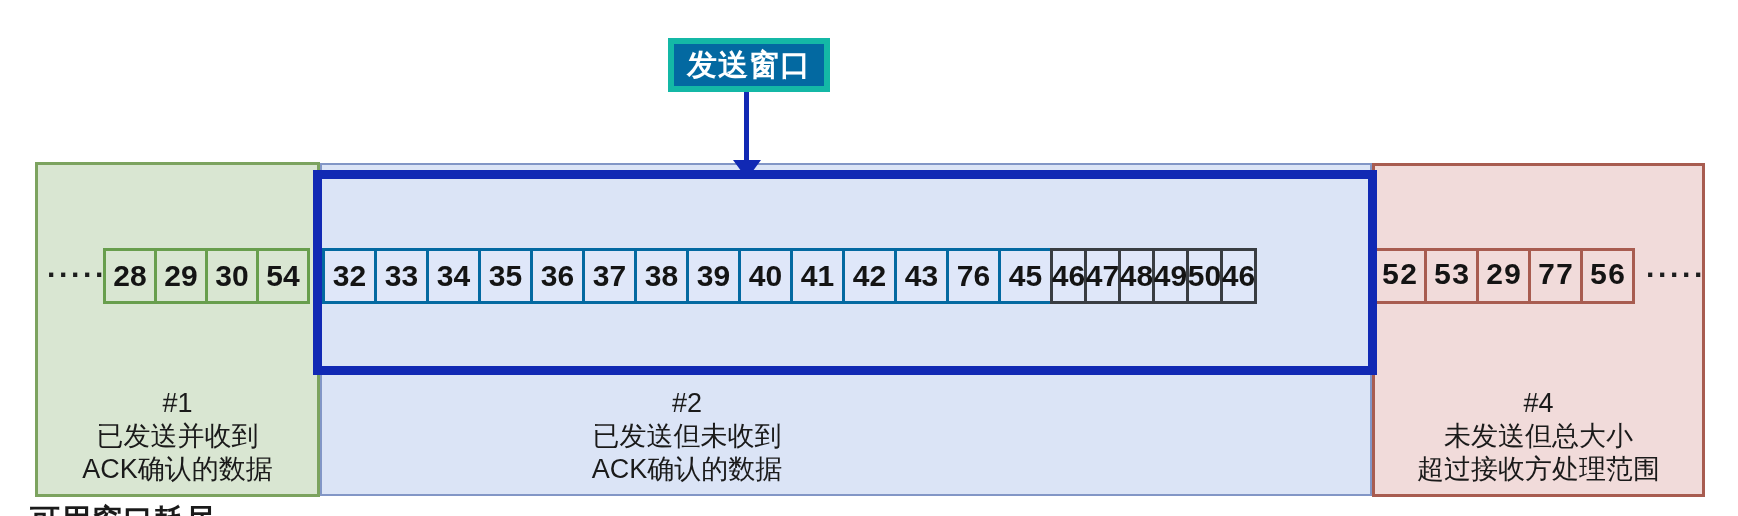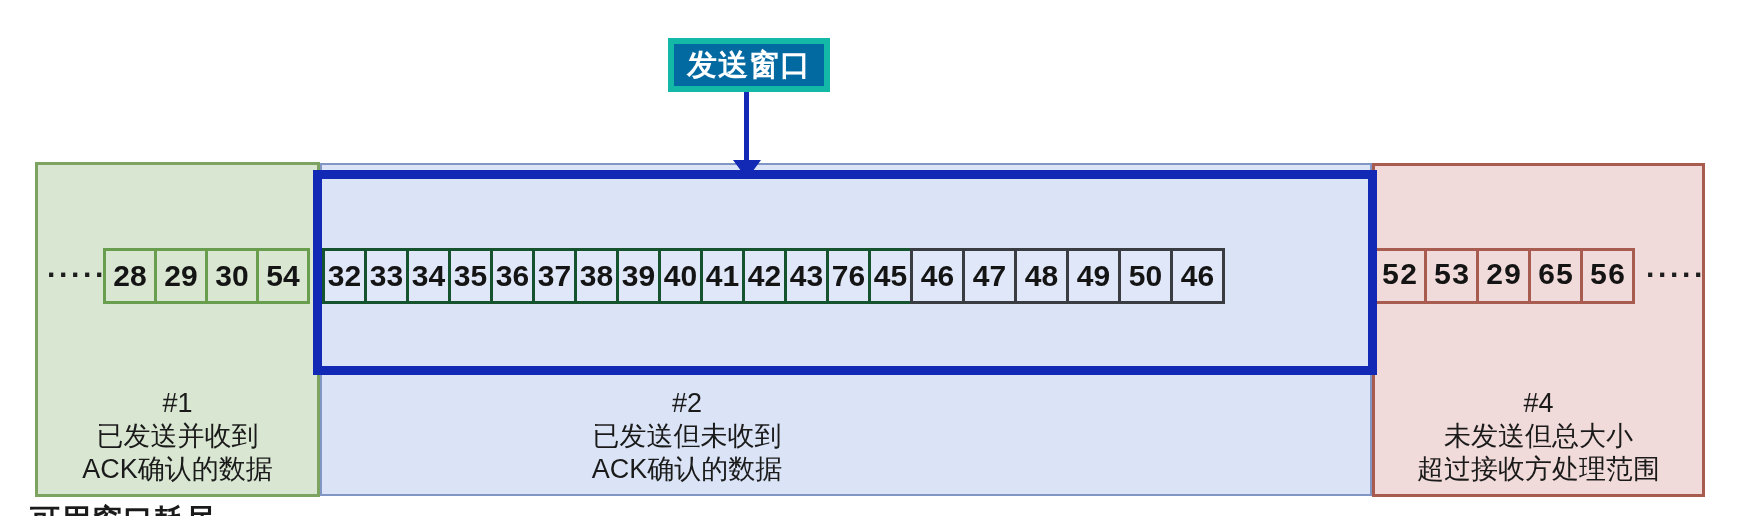--- a/index.html
+++ b/index.html
@@ -34,22 +34,22 @@
   .cellrow{position:absolute;top:248px;display:flex;z-index:3;}
   .cellrow.g{left:103px;}
   .cellrow.b{left:322px;}
   .cellrow.r{left:1372px;}
   .cell{
     box-sizing:border-box;height:56px;margin-right:-3px;
     display:flex;align-items:center;justify-content:center;
     font-weight:bold;font-size:30px;color:#141414;
   }
   .cell.green{width:54px;background:#d9e6d2;border:3px solid #689e4d;}
-  .cell.blue{width:45px;background:#dfe7f9;border:3px solid #14532d;}
-  .cell.blue-dark{width:55px;background:#dfe7f9;border:3px solid #393d42;}
+  .cell.blue{width:55px;background:#dfe7f9;border:3px solid #0369a1;}
+  .cell.blue-dark{width:37px;background:#dfe7f9;border:3px solid #393d42;}
   .cell.red{width:55px;background:#f1dbda;border:3px solid #a85c50;font-family:Liberation Mono, monospace;}
   
   .dots{position:absolute;top:258px;font-weight:bold;font-size:30px;color:#1c1c1c;letter-spacing:2px;z-index:3;}
   .dots.left{left:47px;}
   .dots.right{left:1646px;}
   
   .rlabel{
     position:absolute;top:387px;text-align:center;color:#1a1a1a;
     font-size:27px;line-height:33px;z-index:6;
   }
@@ -98,21 +98,21 @@
       <div class="cell blue-dark">47</div>
       <div class="cell blue-dark">48</div>
       <div class="cell blue-dark">49</div>
       <div class="cell blue-dark">50</div>
       <div class="cell blue-dark">46</div>
     </div>
   <div class="cellrow r">
       <div class="cell red">52</div>
       <div class="cell red">53</div>
       <div class="cell red">29</div>
-      <div class="cell red">65</div>
+      <div class="cell red">77</div>
       <div class="cell red">56</div>
     </div>
   <div class="dots right">·····</div>
 
   <div class="window-rect"></div>
 
   <div class="callout send">发送窗口</div>
   <div class="arrow-stem"></div>
   <div class="arrow-head"></div>
 

